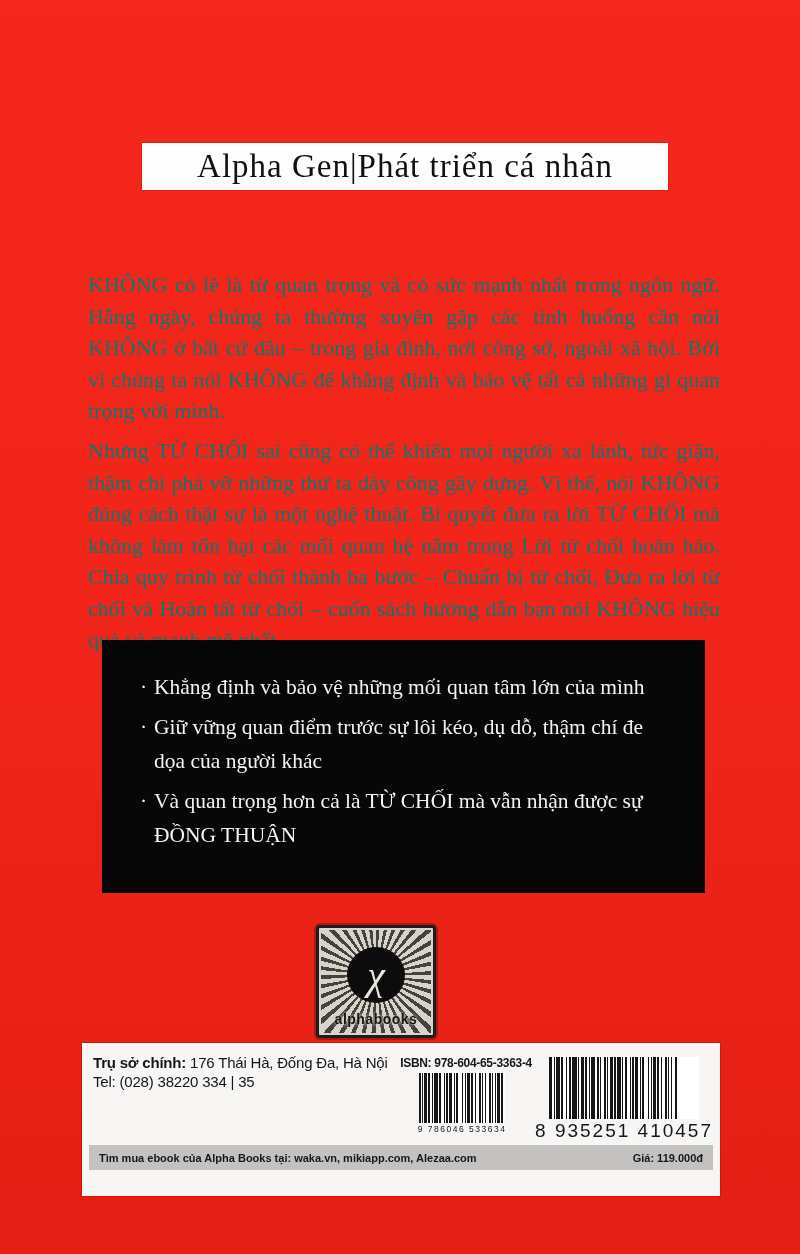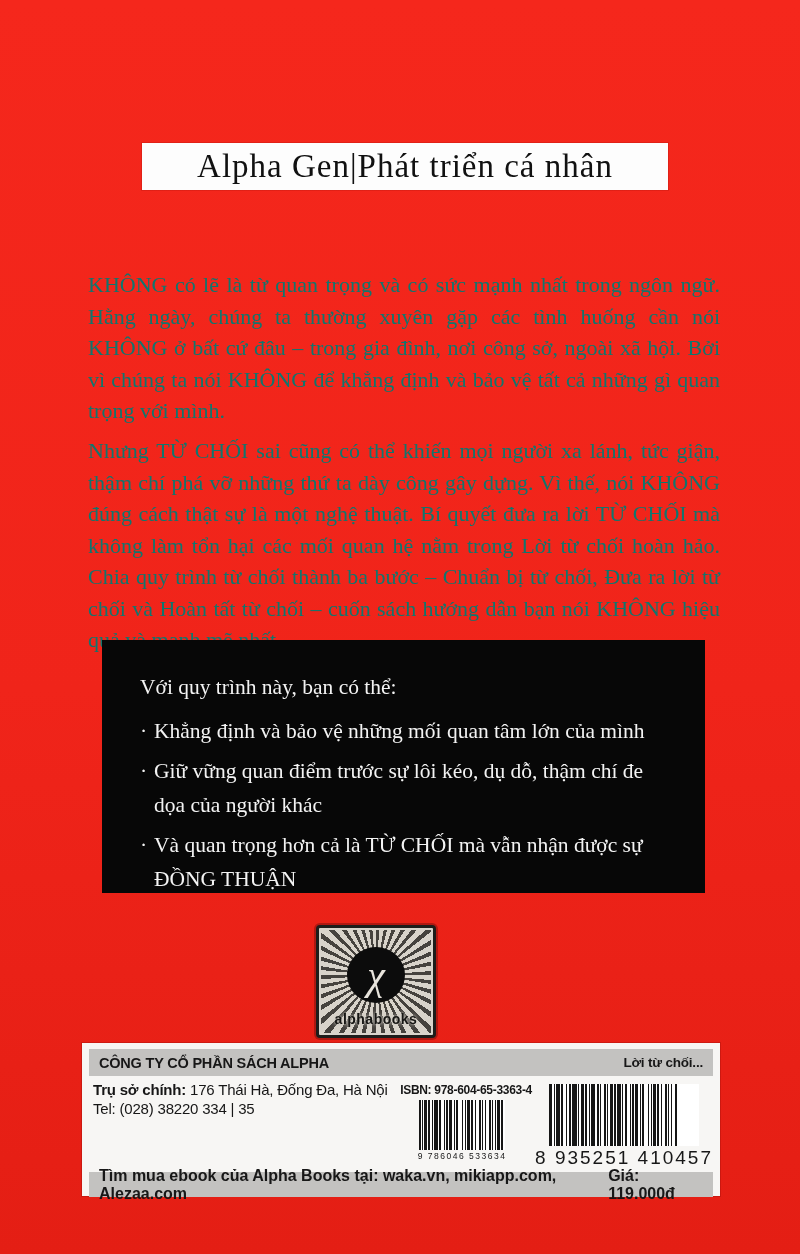--- a/index.html
+++ b/index.html
@@ -62,21 +62,21 @@
     background:#f7f6f4;box-sizing:border-box;padding:6px 7px;
     font-family:"Liberation Sans",sans-serif;color:#171717;
     box-shadow:0 0 0 1px rgba(100,0,0,.2);
   }
   .graybar{
     background:#c3c2c0;display:flex;justify-content:space-between;align-items:center;
     padding:0 10px;font-weight:bold;
   }
   .bar-top{height:27px;font-size:14.5px;letter-spacing:-.2px;}
   .bar-top .right{font-size:13.5px;}
-  .bar-bottom{height:25px;font-size:16px;margin-top:5px;}
+  .bar-bottom{height:25px;font-size:11px;margin-top:5px;}
   .info-body{display:flex;margin-top:5px;height:86px;}
   .addr{width:352px;padding-left:4px;font-size:15px;line-height:18.5px;letter-spacing:-.2px;}
   .addr b{font-weight:bold;}
   .codes{flex:1;display:flex;align-items:flex-start;}
   .isbn-col{width:118px;display:flex;flex-direction:column;align-items:center;}
   .isbn-text{font-size:12px;font-weight:bold;white-space:nowrap;margin:2px 0 3px 8px;letter-spacing:-.3px;}
   .barcode{display:flex;align-items:stretch;background:#fff;}
   .barcode span{display:block;height:100%;}
   .barcode .bar{background:#161616;}
   .barcode .gap{background:transparent;}
@@ -91,21 +91,20 @@
 
 <div class="title-box">
   <span>Alpha Gen|Phát triển cá nhân</span>
 </div>
 
 <p class="para" id="para1">KHÔNG có lẽ là từ quan trọng và có sức mạnh nhất trong ngôn ngữ. Hằng ngày, chúng ta thường xuyên gặp các tình huống cần nói KHÔNG ở bất cứ đâu – trong gia đình, nơi công sở, ngoài xã hội. Bởi vì chúng ta nói KHÔNG để khẳng định và bảo vệ tất cả những gì quan trọng với mình.</p>
 
 <p class="para" id="para2"><span>Nhưng TỪ CHỐI sai cũng có thể khiến mọi người xa lánh, tức giận, thậm chí phá vỡ những thứ ta dày công gây dựng. Vì thế, nói KHÔNG đúng cách thật sự là một nghệ thuật. Bí quyết đưa ra lời TỪ CHỐI mà không làm tổn hại các mối quan hệ nằm trong </span><b>Lời từ chối hoàn hảo.</b><span> Chia quy trình từ chối thành ba bước – Chuẩn bị từ chối, Đưa ra lời từ chối và Hoàn tất từ chối – cuốn sách hướng dẫn bạn nói KHÔNG hiệu quả và mạnh mẽ nhất.</span></p>
 
 <div class="black-box">
-  <p class="intro">Với quy trình này, bạn có thể:</p>
   <div class="benefit">
     <span class="dot">·</span>
     <span>Khẳng định và bảo vệ những mối quan tâm lớn của mình</span>
   </div>
   <div class="benefit">
     <span class="dot">·</span>
     <span>Giữ vững quan điểm trước sự lôi kéo, dụ dỗ, thậm chí đe dọa của người khác</span>
   </div>
   <div class="benefit">
     <span class="dot">·</span>
@@ -115,24 +114,20 @@
 
 <div class="logo">
   <div class="rays"></div>
   <div class="core">
       <span>χ</span>
     </div>
   <div class="wordmark">alphabooks</div>
 </div>
 
 <div class="info-box">
-  <div class="graybar bar-top">
-    <span>CÔNG TY CỔ PHẦN SÁCH ALPHA</span>
-    <span class="right">Lời từ chối...</span>
-  </div>
   <div class="info-body">
     <div class="addr">
       <div><b>Trụ sở chính:</b><span> 176 Thái Hà, Đống Đa, Hà Nội</span></div>
       <div><span>Tel: (028) 38220 334 | 35</span></div>
     </div>
     <div class="codes">
       <div class="isbn-col">
         <div class="isbn-text">ISBN: 978-604-65-3363-4</div>
         <div class="barcode" id="barcode-small">
             <span class="bar" style="width: 2px;"></span>

